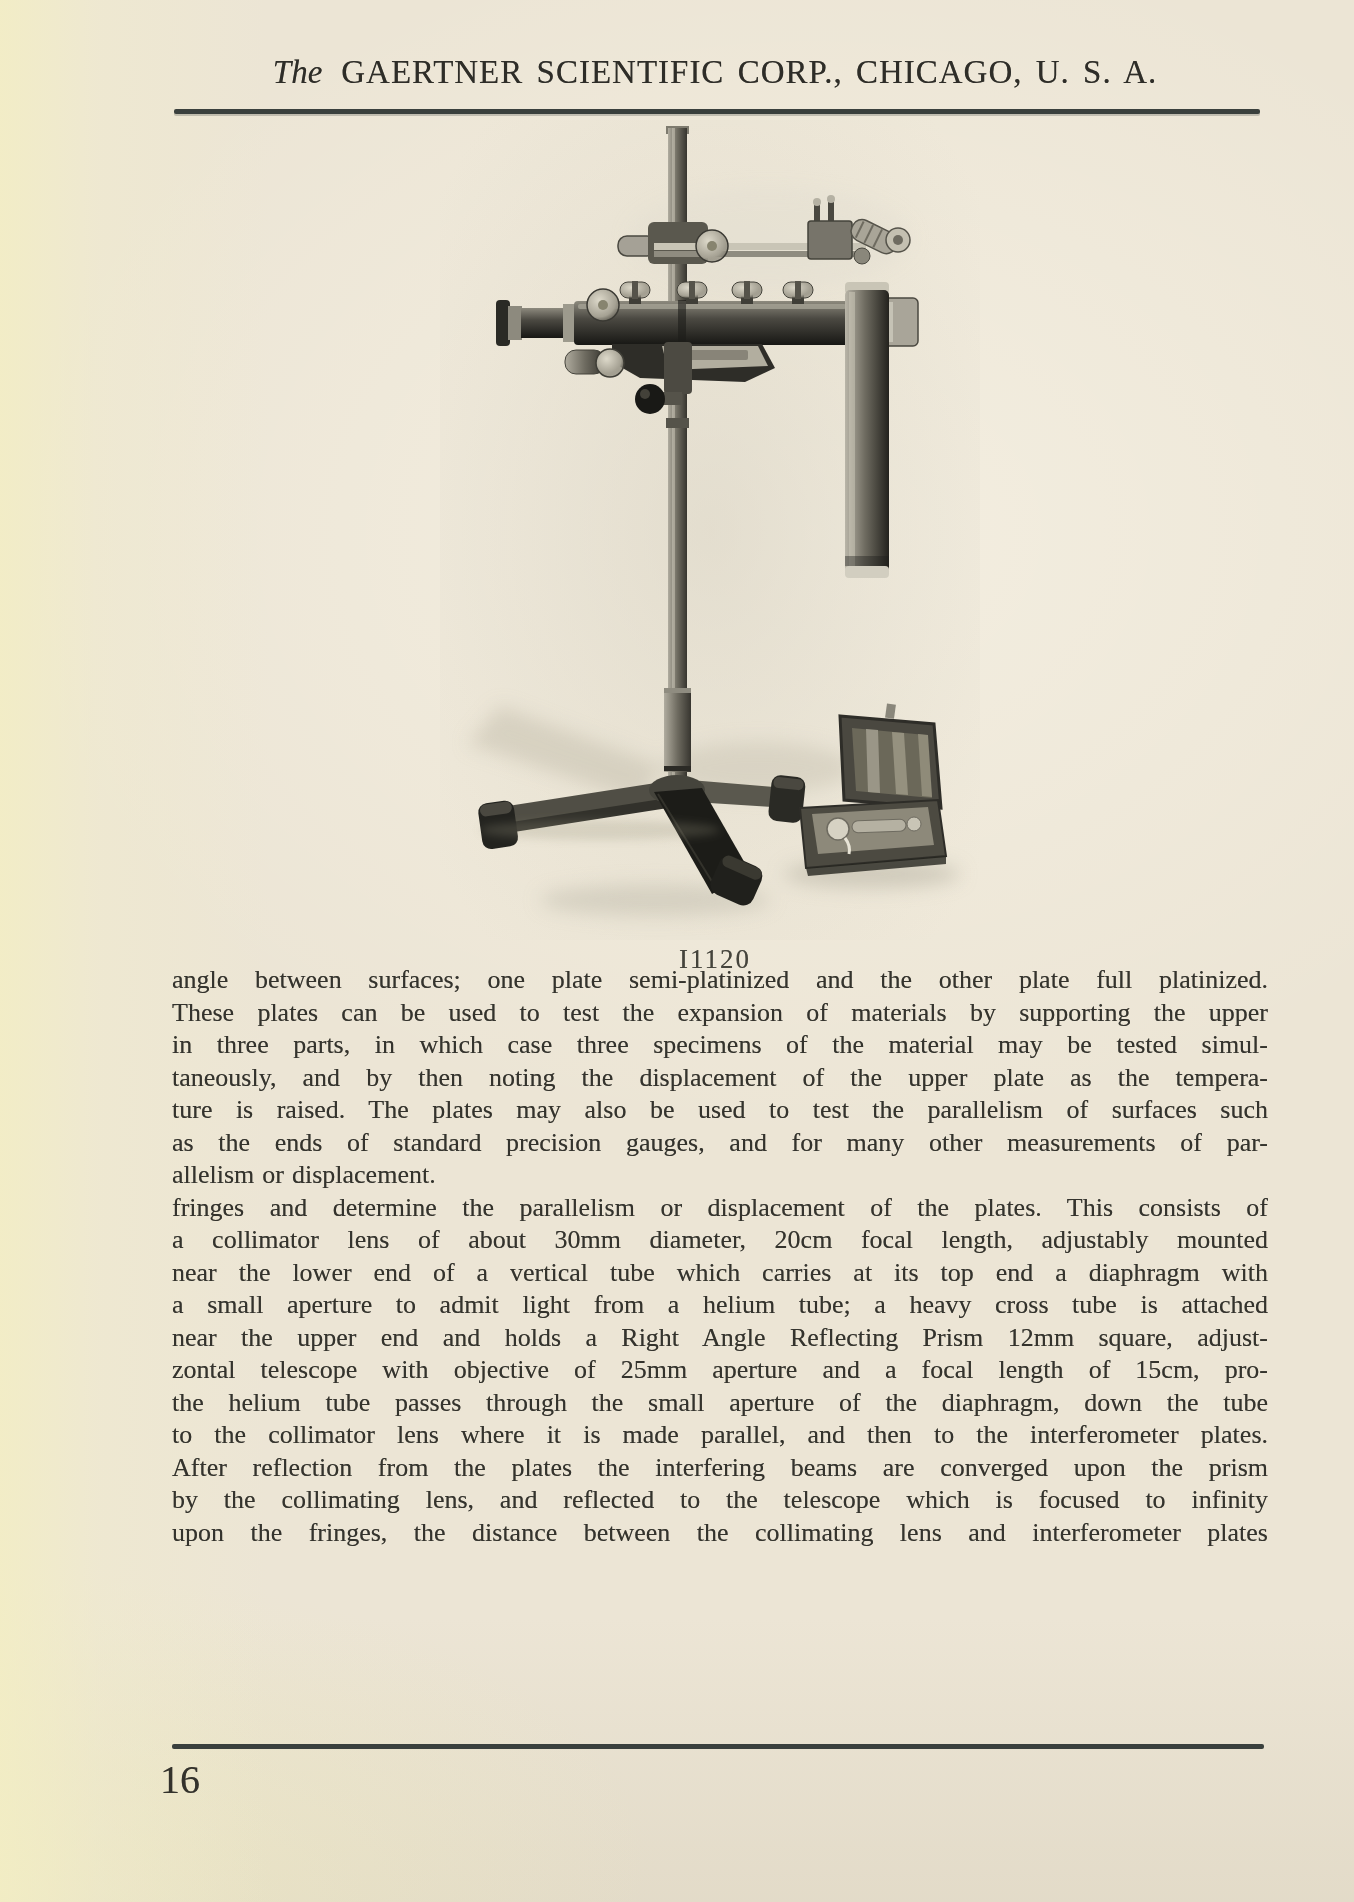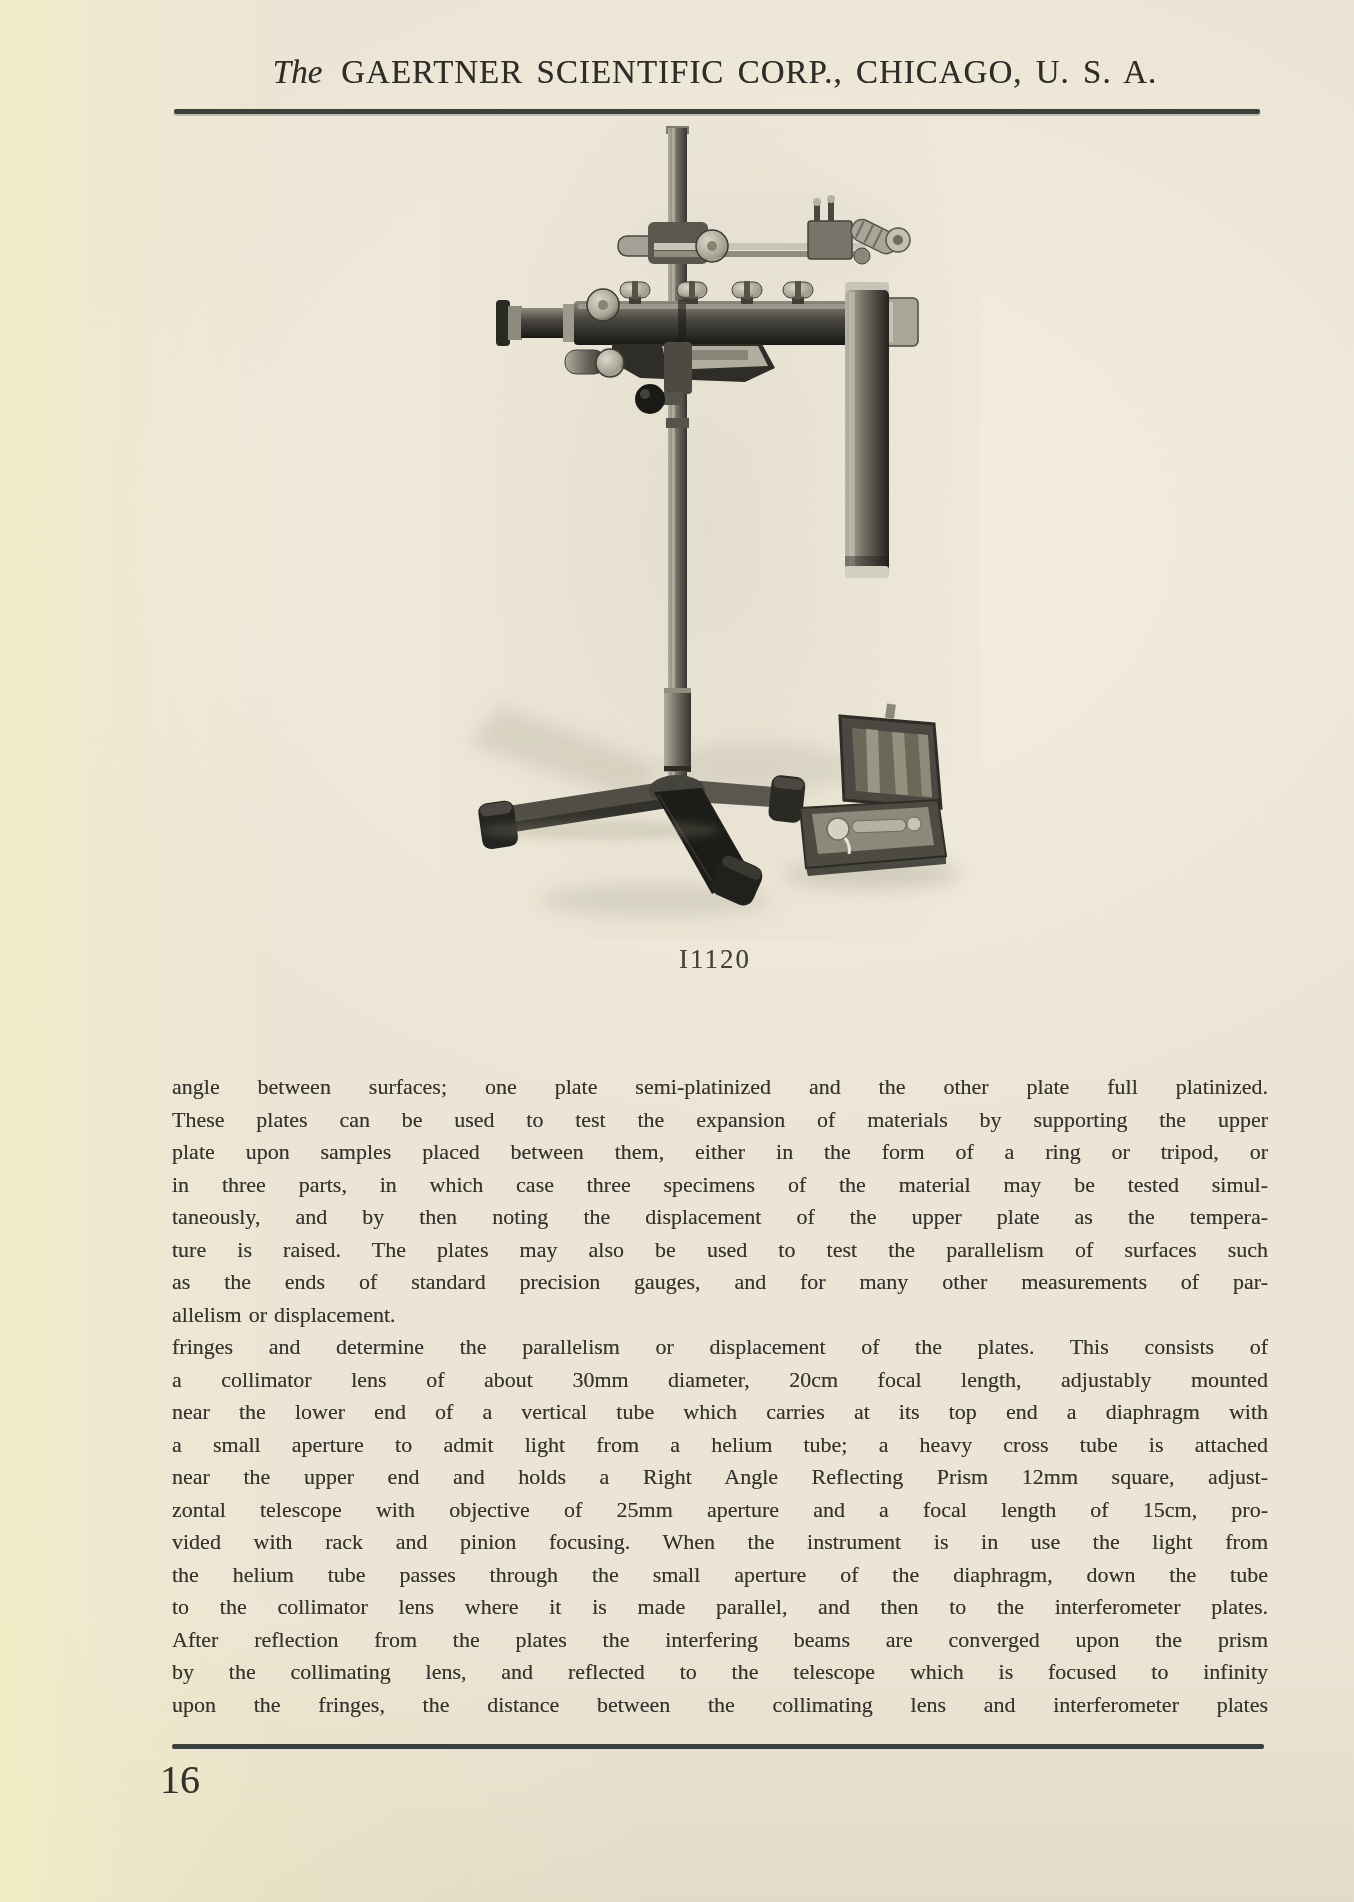--- a/index.html
+++ b/index.html
@@ -29,22 +29,22 @@
     background:#3a403d;border-radius:2px;
     box-shadow:0 2px 0 rgba(58,64,61,.25);
   }
   .figure{position:absolute;left:440px;top:120px;width:540px;height:820px;}
   .caption{
     position:absolute;left:160px;top:944px;width:1110px;
     text-align:center;color:#45443c;font-size:27px;letter-spacing:2px;
     text-shadow:0 0 .5px rgba(69,68,60,.5);
   }
   .body-text{
-    position:absolute;left:172px;top:1071px;width:1096px;
-    color:#34332d;font-size:22px;
+    position:absolute;left:172px;top:964px;width:1096px;
+    color:#34332d;font-size:26px;
     text-shadow:0 0 .6px rgba(52,51,45,.5);
     word-spacing:1.5px;
   }
   .line{
     height:32.5px;line-height:32.5px;white-space:nowrap;
     text-align:justify;text-align-last:justify;
   }
   .line.end{text-align-last:left;white-space:normal;}
   .line.indent{text-indent:44px;}
   .bottom-rule{
@@ -238,35 +238,33 @@
       </g>
     </svg>
   </div>
 
   <div class="caption">I1120</div>
 
   <main class="body-text">
     <div class="para">
       <div class="line">angle between surfaces; one plate semi-platinized and the other plate full platinized.</div>
       <div class="line">These plates can be used to test the expansion of materials by supporting the upper</div>
-      <div class="line">plate upon samples placed between them, either in the form of a ring or tripod, or</div>
       <div class="line">in three parts, in which case three specimens of the material may be tested simul-</div>
       <div class="line">taneously, and by then noting the displacement of the upper plate as the tempera-</div>
       <div class="line">ture is raised. The plates may also be used to test the parallelism of surfaces such</div>
       <div class="line">as the ends of standard precision gauges, and for many other measurements of par-</div>
       <div class="line end">allelism or displacement.</div>
     </div>
     <div class="para">
       <div class="line">fringes and determine the parallelism or displacement of the plates. This consists of</div>
       <div class="line">a collimator lens of about 30mm diameter, 20cm focal length, adjustably mounted</div>
       <div class="line">near the lower end of a vertical tube which carries at its top end a diaphragm with</div>
       <div class="line">a small aperture to admit light from a helium tube; a heavy cross tube is attached</div>
       <div class="line">near the upper end and holds a Right Angle Reflecting Prism 12mm square, adjust-</div>
       <div class="line">zontal telescope with objective of 25mm aperture and a focal length of 15cm, pro-</div>
-      <div class="line">vided with rack and pinion focusing. When the instrument is in use the light from</div>
       <div class="line">the helium tube passes through the small aperture of the diaphragm, down the tube</div>
       <div class="line">to the collimator lens where it is made parallel, and then to the interferometer plates.</div>
       <div class="line">After reflection from the plates the interfering beams are converged upon the prism</div>
       <div class="line">by the collimating lens, and reflected to the telescope which is focused to infinity</div>
       <div class="line">upon the fringes, the distance between the collimating lens and interferometer plates</div>
     </div>
   </main>
 
   <div class="bottom-rule"></div>
   <div class="page-number">16</div>

